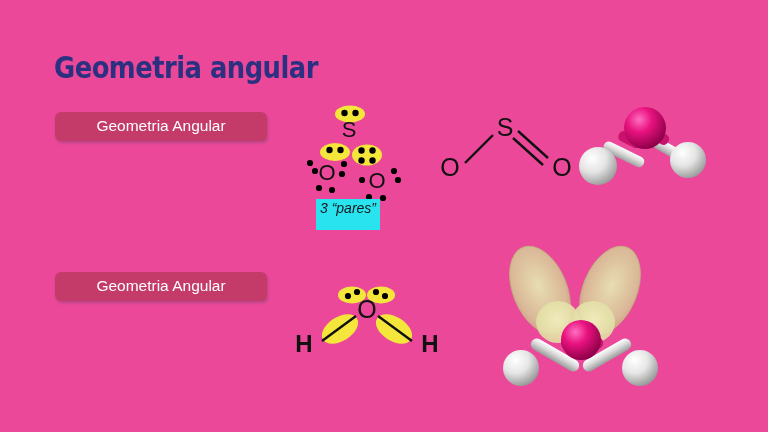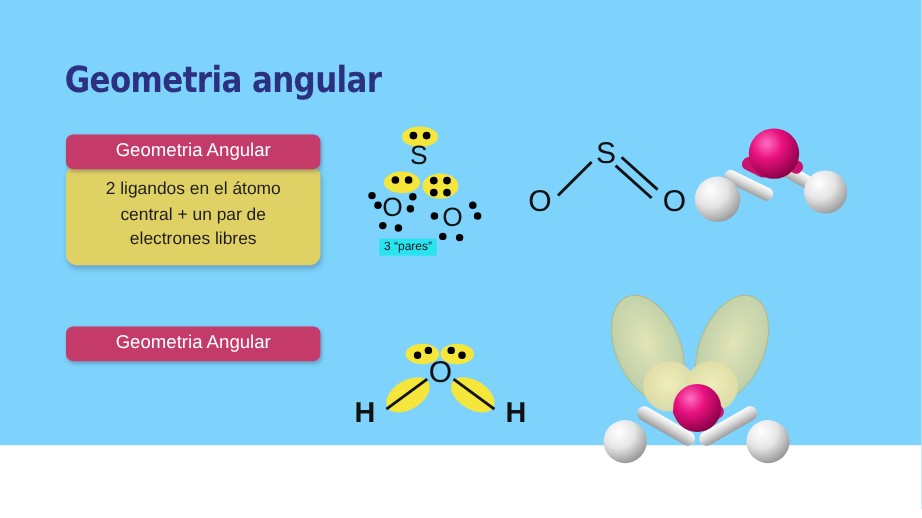--- a/index.html
+++ b/index.html
@@ -3,22 +3,22 @@
 <meta charset="utf-8">
 <style>
   * { box-sizing: border-box; margin: 0; padding: 0; }
   html, body {
     width: 768px; height: 432px;
     overflow: hidden;
     font-family: "Liberation Sans", sans-serif;
   }
   #slide {
     position: relative;
-    width: 768px; height: 371px;
-    background: #7dd3fc;
+    width: 768px; height: 432px;
+    background: #ec4899;
   }
 
   
   #slide-title {
     position: absolute;
     left: 54px; top: 50px;
     font-family: "DejaVu Sans", sans-serif;
     font-size: 30px;
     font-weight: bold;
     letter-spacing: -0.6px;
@@ -67,35 +67,35 @@
   #water-orb   { left: 488px; top: 252px; width: 190px; height: 132px; }
 
   svg { display: block; overflow: visible; }
 
   
   #pares-caption {
     position: absolute;
     left: 316px; top: 199px;
     background: #29e3ef;
     color: #16161e;
-    font-size: 10px;
-    padding: 1px 4px 2px;
+    font-size: 14px;
+    padding: 1px 4px 14px;
     white-space: nowrap;
+    font-style: italic;
   }
 </style>
 </head>
 <body>
 
 <div id="slide">
 
   <div id="slide-title">Geometria angular</div>
 
   <div class="card" id="card-1">
     <div class="card-header">Geometria Angular</div>
-    <div class="card-body">2 ligandos en el átomo central + un par de electrones libres</div>
   </div>
 
   <div class="card" id="card-2">
     <div class="card-header">Geometria Angular</div>
   </div>
 
   <div class="diagram" id="so2-lewis">
     <svg width="115" height="125" viewBox="0 0 115 125">
 
       <ellipse cx="45" cy="14" rx="15" ry="8.5" fill="#f5e63c"></ellipse>

